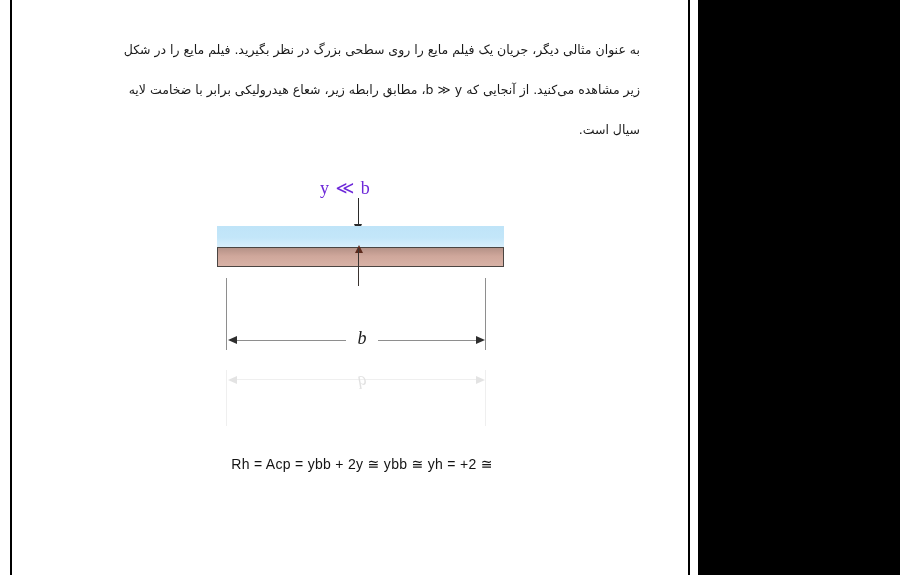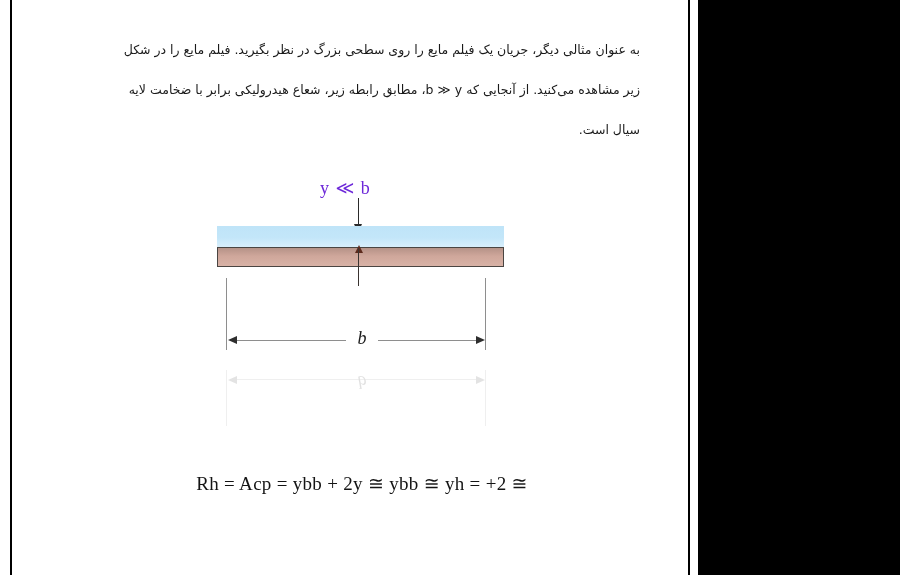--- a/index.html
+++ b/index.html
@@ -76,26 +76,26 @@
   }
   #para-bottom {
     top: 488px;
     right: 48px;
     left: 290px;
   }
 
   
   .formula {
     position: absolute;
-    top: 472px;
+    top: 456px;
     left: 12px;
     width: 676px;
     text-align: center;
-    font-family: Liberation Serif, serif;
-    font-size: 19px;
+    font-family: Liberation Sans, sans-serif;
+    font-size: 14px;
     color: #141414;
     letter-spacing: 0.3px;
     direction: ltr;
   }
 
   
   .figure {
     position: absolute;
     top: 160px;
     left: 190px;

